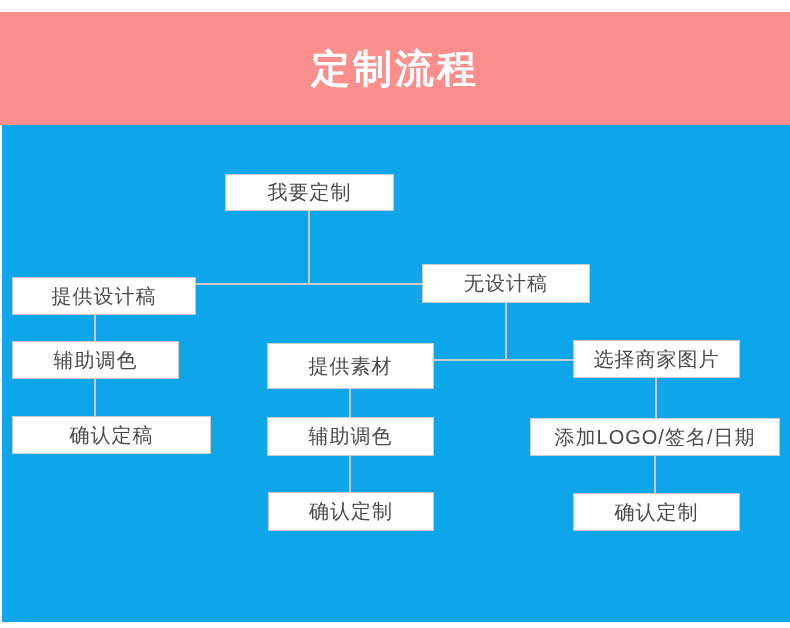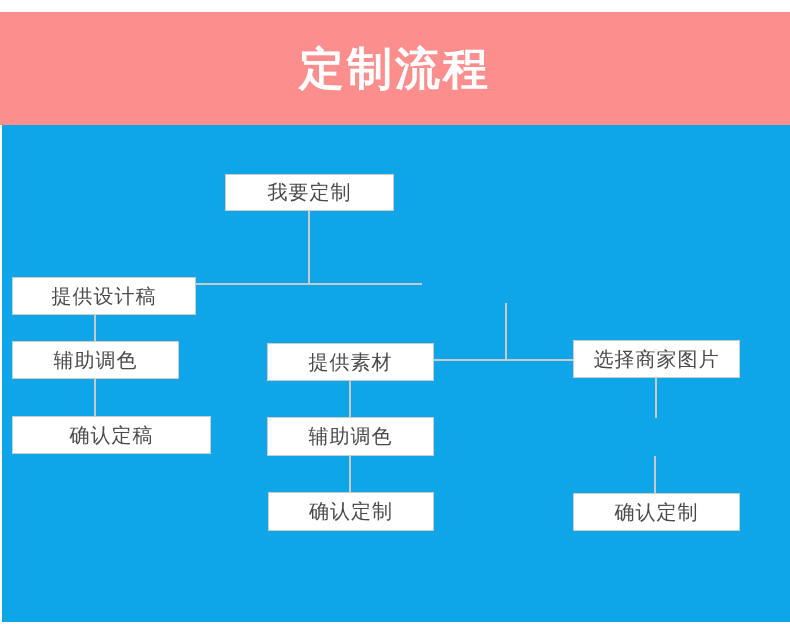--- a/index.html
+++ b/index.html
@@ -16,21 +16,21 @@
     position: absolute;
     left: 0; top: 12px;
     width: 790px; height: 113px;
     background: #FC8E8E;
     display: flex;
     align-items: center;
     justify-content: center;
   }
   .banner-title {
     color: #ffffff;
-    font-size: 45px;
+    font-size: 39px;
     font-weight: bold;
     letter-spacing: 3px;
   }
 
   
   .canvas {
     position: absolute;
     left: 2px; top: 125px;
     width: 790px; height: 497px;
     background: #0ea5e9;
@@ -47,21 +47,21 @@
     font-size: 20px;
     color: #4A4A4A;
     letter-spacing: 1px;
     white-space: nowrap;
   }
   .n-start            { left: 223px; top:  49px; width: 169px; height: 37px; }
   .n-provide-design   { left:  10px; top: 140px; width: 184px; height: 38px; margin-top: 12px; }
   .n-no-design        { left: 420px; top: 139px; width: 168px; height: 39px; }
   .n-assist-color     { left:  10px; top: 216px; width: 167px; height: 38px; text-align: center; }
   .n-confirm-draft    { left:  10px; top: 291px; width: 199px; height: 38px; }
-  .n-provide-material { left: 265px; top: 218px; width: 167px; height: 38px; }
+  .n-provide-material { left: 265px; top: 218px; width: 167px; height: 46px; }
   .n-choose-merchant  { left: 571px; top: 215px; width: 167px; height: 38px; }
   .n-designer-output  { left: 265px; top: 292px; width: 167px; height: 39px; }
   .n-confirm-mid      { left: 266px; top: 367px; width: 166px; height: 39px; }
   .n-add-logo         { left: 528px; top: 293px; width: 250px; height: 38px; }
   .n-confirm-right    { left: 571px; top: 368px; width: 167px; height: 38px; }
 
   
   .line { position: absolute; background: #C9C9C9; }
   .l-v-start   { left: 306px; top:  86px; width: 2px;   height: 73px; }
   .l-h-main    { left: 177px; top: 158px; width: 243px; height: 2px;  }
@@ -95,20 +95,23 @@
   <div class="line l-v-al-cc"></div>
 
   <div class="node n-start">
     <span>我要定制</span>
   </div>
 
   <div class="node n-provide-design">
     <span>提供设计稿</span>
   </div>
 
+  <div class="node n-no-design">
+    <span>无设计稿</span>
+  </div>
 
   <div class="node n-assist-color">
     <span>辅助调色</span>
   </div>
 
   <div class="node n-confirm-draft">
     <span>确认定稿</span>
   </div>
 
   <div class="node n-provide-material">
@@ -120,18 +123,21 @@
   </div>
 
   <div class="node n-designer-output">
     <span>辅助调色</span>
   </div>
 
   <div class="node n-confirm-mid">
     <span>确认定制</span>
   </div>
 
+  <div class="node n-add-logo">
+    <span>添加LOGO/签名/日期</span>
+  </div>
 
   <div class="node n-confirm-right">
     <span>确认定制</span>
   </div>
 
 </div>
 
 </body></html>

